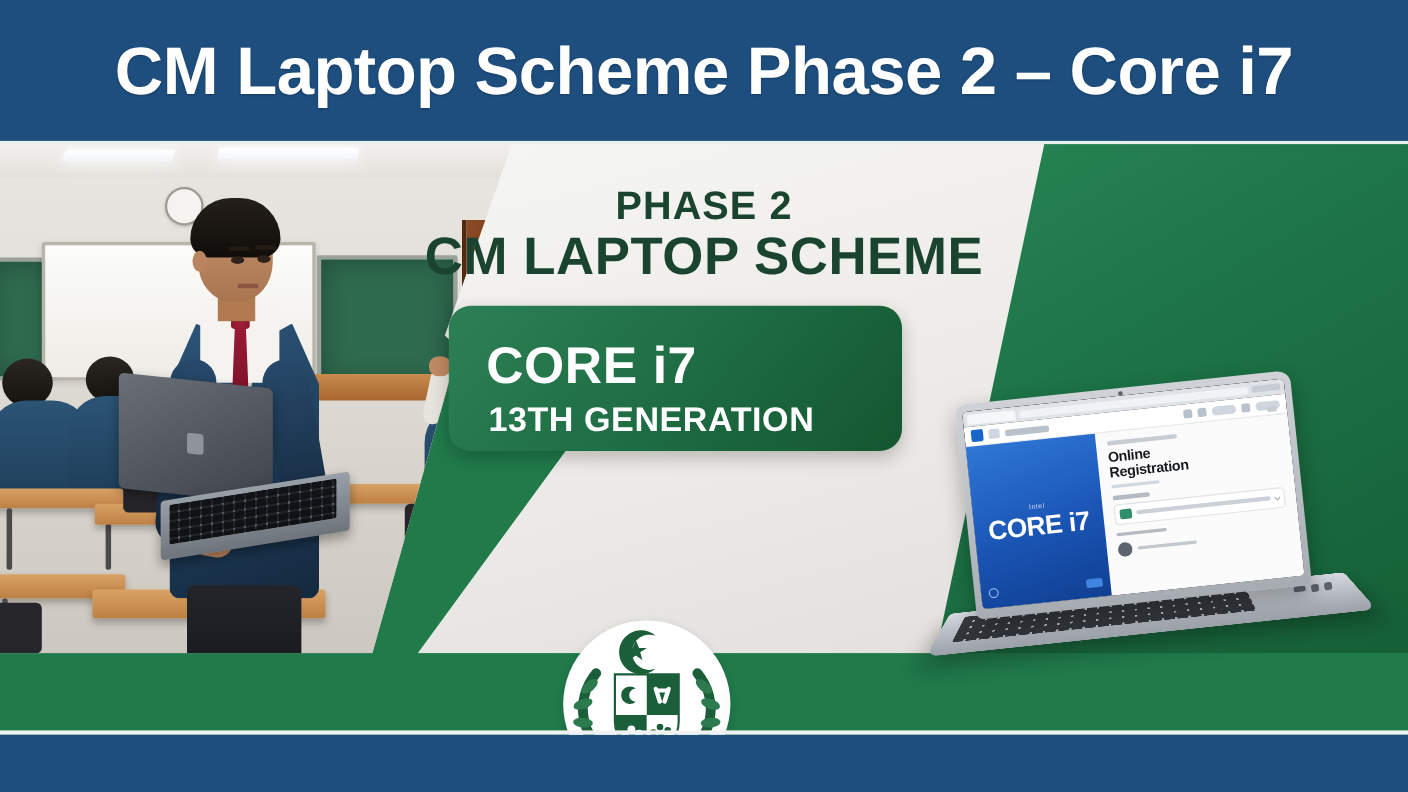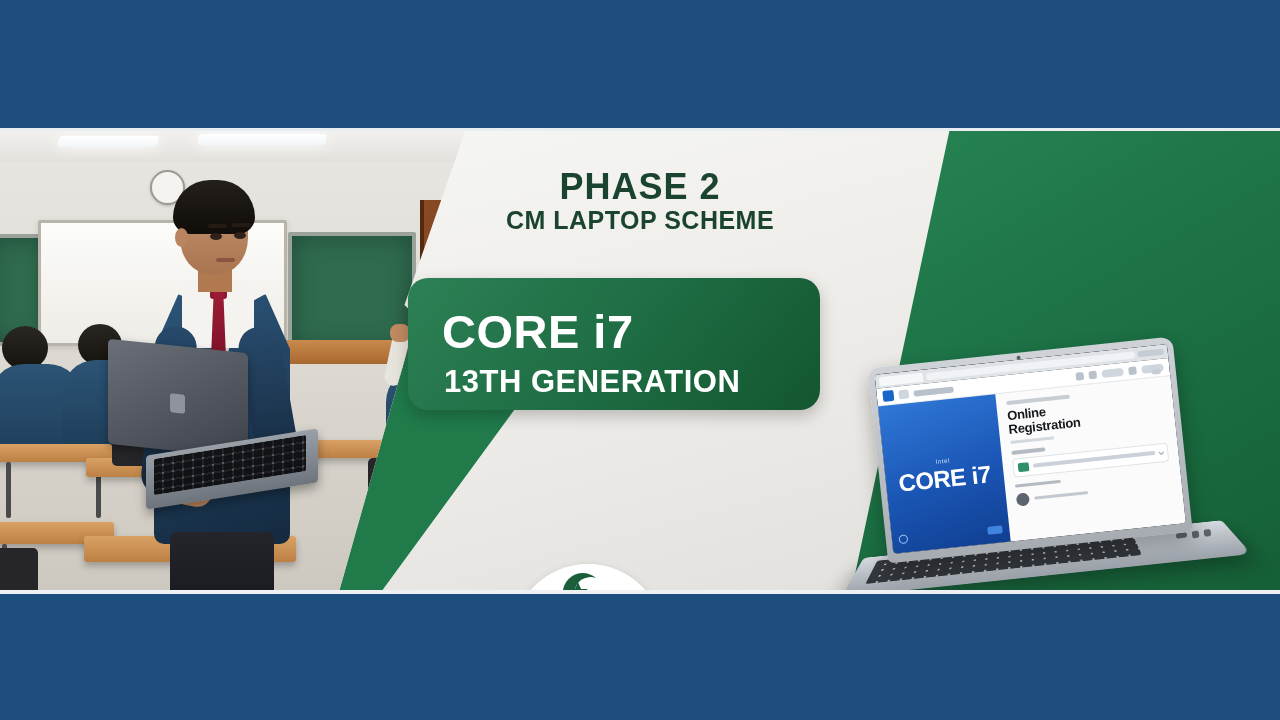--- a/index.html
+++ b/index.html
@@ -43,21 +43,21 @@
     line-height: 1;
     white-space: nowrap;
     text-shadow: 0 1px 2px rgba(0,0,0,0.25);
   }
 
   
   .media-band {
     position: absolute;
     left: 0; top: 128px;
     width: 1280px;
-    height: 466px;
+    height: 540px;
     overflow: hidden;
     background: #207a4a;
   }
   .hairline-top {
     position: absolute;
     left: 0; top: 0; width: 1280px; height: 3px;
     background: #e8edf1;
     z-index: 40;
   }
   .hairline-bottom {
@@ -280,21 +280,21 @@
     font-weight: bold;
     font-size: 36px;
     letter-spacing: 1px;
   }
   .phase-line-2 {
     position: absolute; left: 0; top: 78px; width: 620px;
     text-align: center;
     color: #1a4430;
     font-family: "Liberation Sans", sans-serif;
     font-weight: bold;
-    font-size: 25px;
+    font-size: 48px;
     letter-spacing: 0.5px;
   }
   .core-badge {
     position: absolute; left: 78px; top: 150px;
     width: 412px; height: 132px;
     background: linear-gradient(130deg, #2d8055 0%, #1d6b42 55%, #14562f 100%);
     border-radius: 20px;
     box-shadow: 0 6px 16px rgba(0,0,0,0.22);
     z-index: 15;
   }
@@ -503,20 +503,23 @@
     white-space: nowrap;
     line-height: 1.05;
     text-shadow: 0 1px 2px rgba(0,0,0,0.3);
   }
 </style>
 </head>
 <body>
 
 <div class="poster">
 
+  <div class="header-banner">
+    <div class="header-title">CM Laptop Scheme Phase 2 – Core i7</div>
+  </div>
 
   <div class="media-band">
     <div class="hairline-top"></div>
 
     <div class="green-pane"></div>
 
     <div class="photo-pane">
       <div class="room-wall"></div>
       <div class="ceiling"></div>
       <div class="light-bar light-1"></div>

